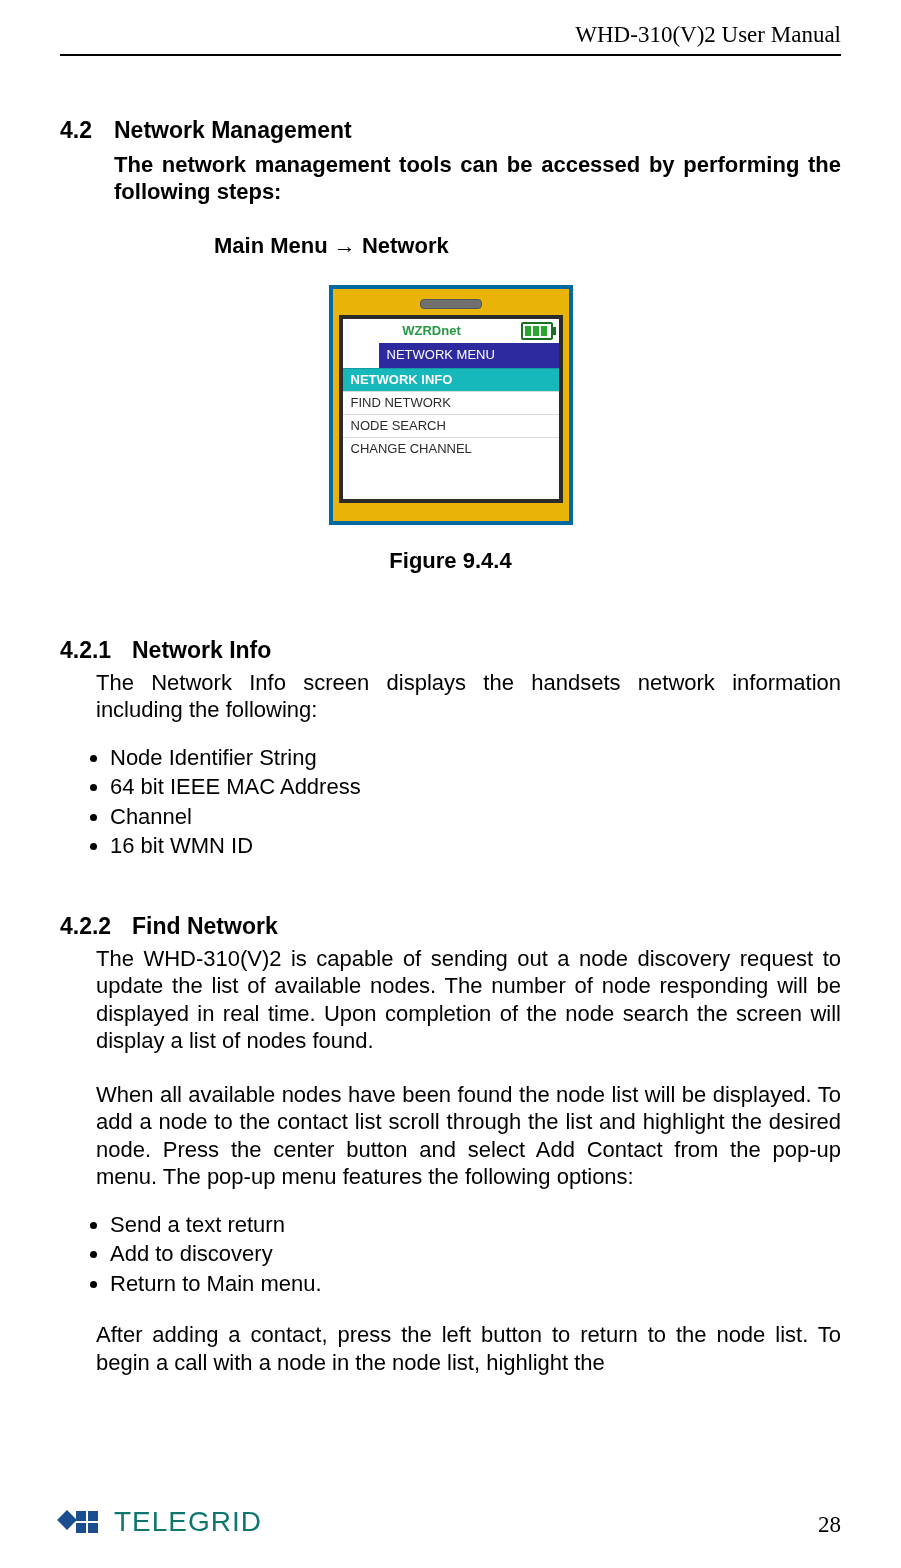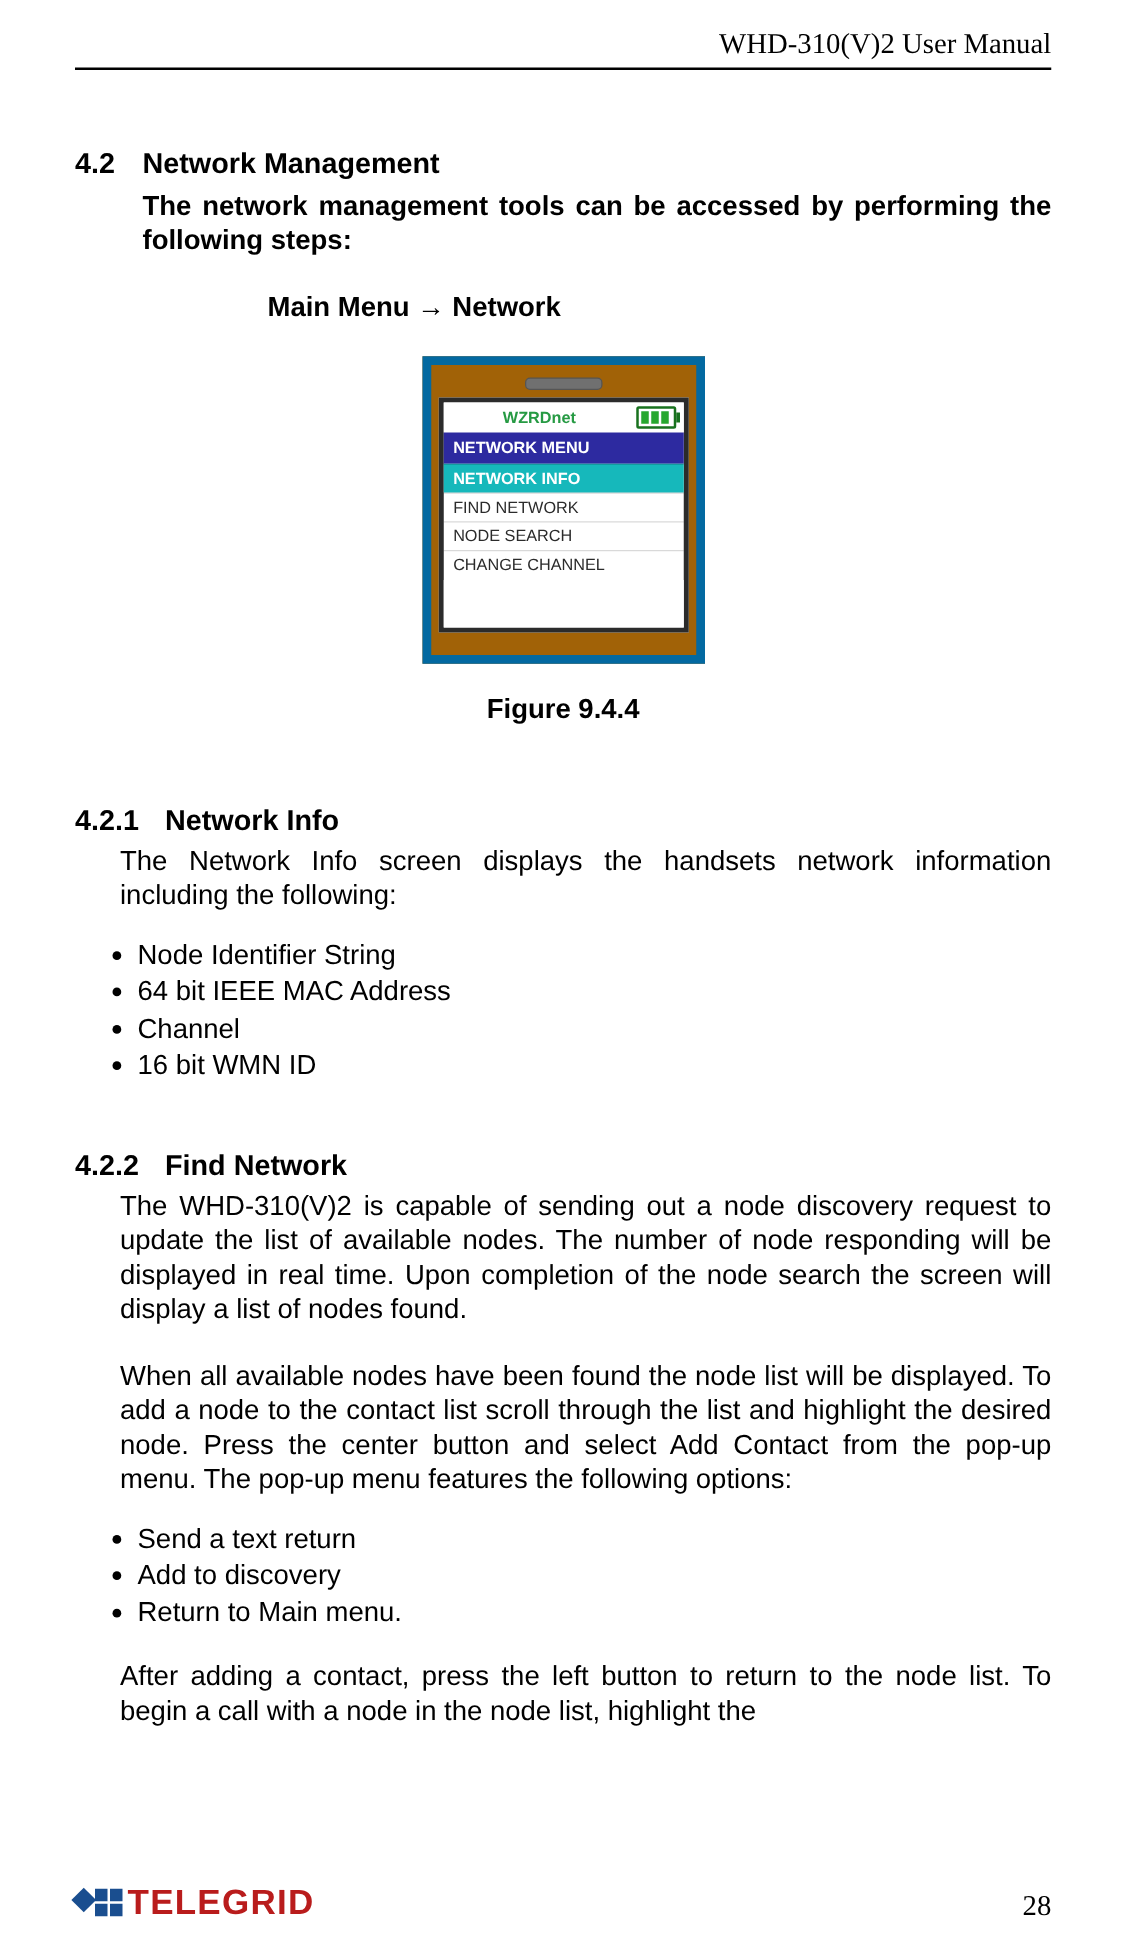--- a/index.html
+++ b/index.html
@@ -65,23 +65,23 @@
   .gap-sm { height: 14px; }
   .gap-md { height: 26px; }
   .gap-lg { height: 34px; }
 
   
   .device-wrap {
     display: flex;
     justify-content: center;
   }
   .device {
-    width: 226px;
-    background: #a16207;
-    border: 7px solid #0369a1;
+    width: 244px;
+    background: #eab308;
+    border: 4px solid #0369a1;
     padding: 10px 6px 18px 6px;
     box-sizing: border-box;
   }
   .dev-speaker-row {
     display: flex;
     justify-content: center;
     margin-bottom: 6px;
   }
   .dev-speaker {
     width: 60px;
@@ -133,22 +133,23 @@
     bottom: 2px;
     background: #27a72f;
   }
   .dev-bar.b1 { left: 2px; }
   .dev-bar.b2 { left: 10px; }
   .dev-bar.b3 { left: 18px; }
   .dev-title {
     background: #2d2aa0;
     color: #fff;
     font-size: 13px;
-    font-weight: bold;
+    font-weight: normal;
     padding: 4px 8px;
+    margin-left: 36px;
   }
   .dev-item {
     font-size: 13px;
     color: #2b2b2b;
     padding: 3px 8px;
     border-top: 1px solid rgba(0,0,0,0.15);
   }
   .dev-item.selected {
     background: #16b8bb;
     color: #fff;
@@ -198,25 +199,25 @@
     grid-template-rows: repeat(2, 10px);
     gap: 2px;
   }
   .logo-sq {
     width: 10px;
     height: 10px;
     background: #1a4e8f;
   }
   .logo-text {
     font-family: Arial, sans-serif;
-    font-weight: bold;
+    font-weight: normal;
     font-size: 28px;
     letter-spacing: 1px;
-    color: #b91c1c;
-    margin-left: 0;
+    color: #0f766e;
+    margin-left: 12px;
   }
   .page-num {
     position: absolute;
     bottom: 0;
     right: 60px;
     font-family: "Times New Roman", Times, serif;
     font-size: 23px;
   }
 </style>
 </head>

